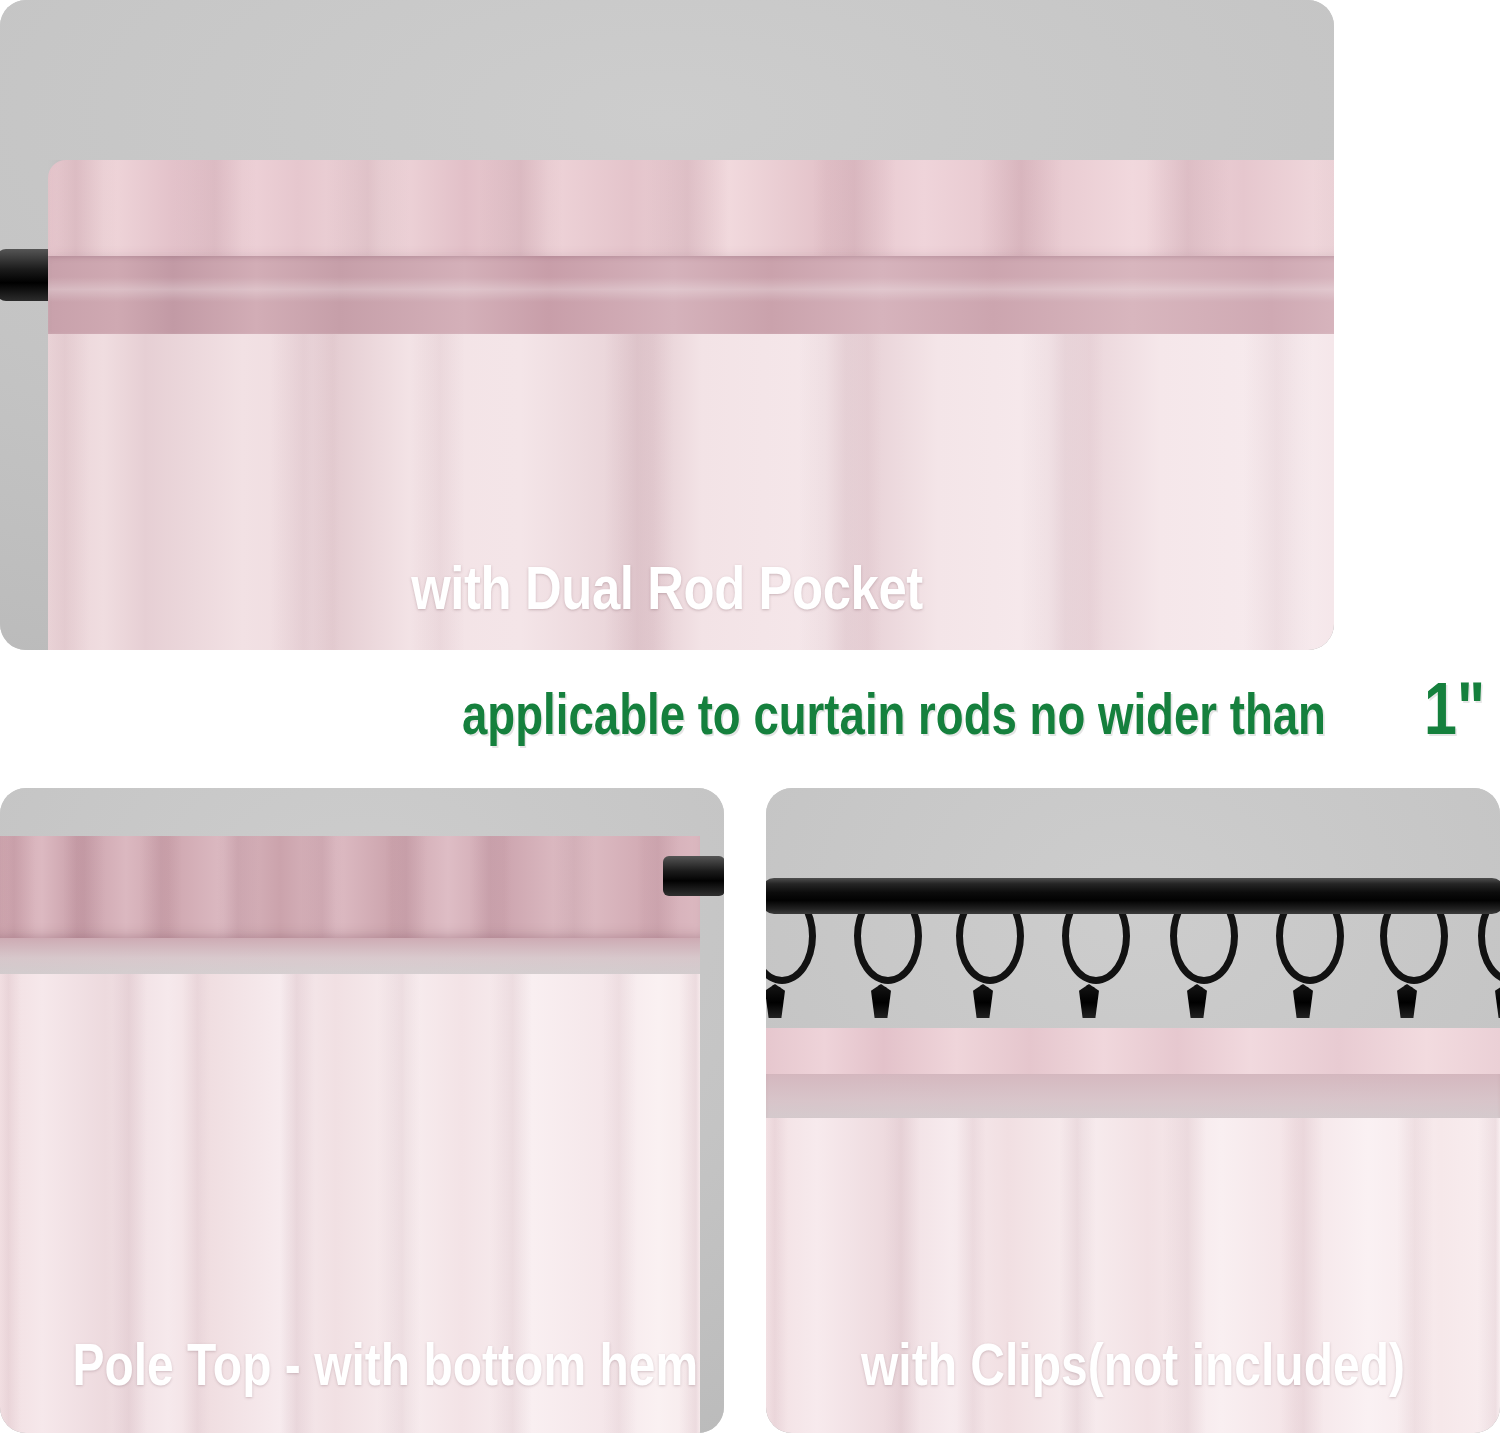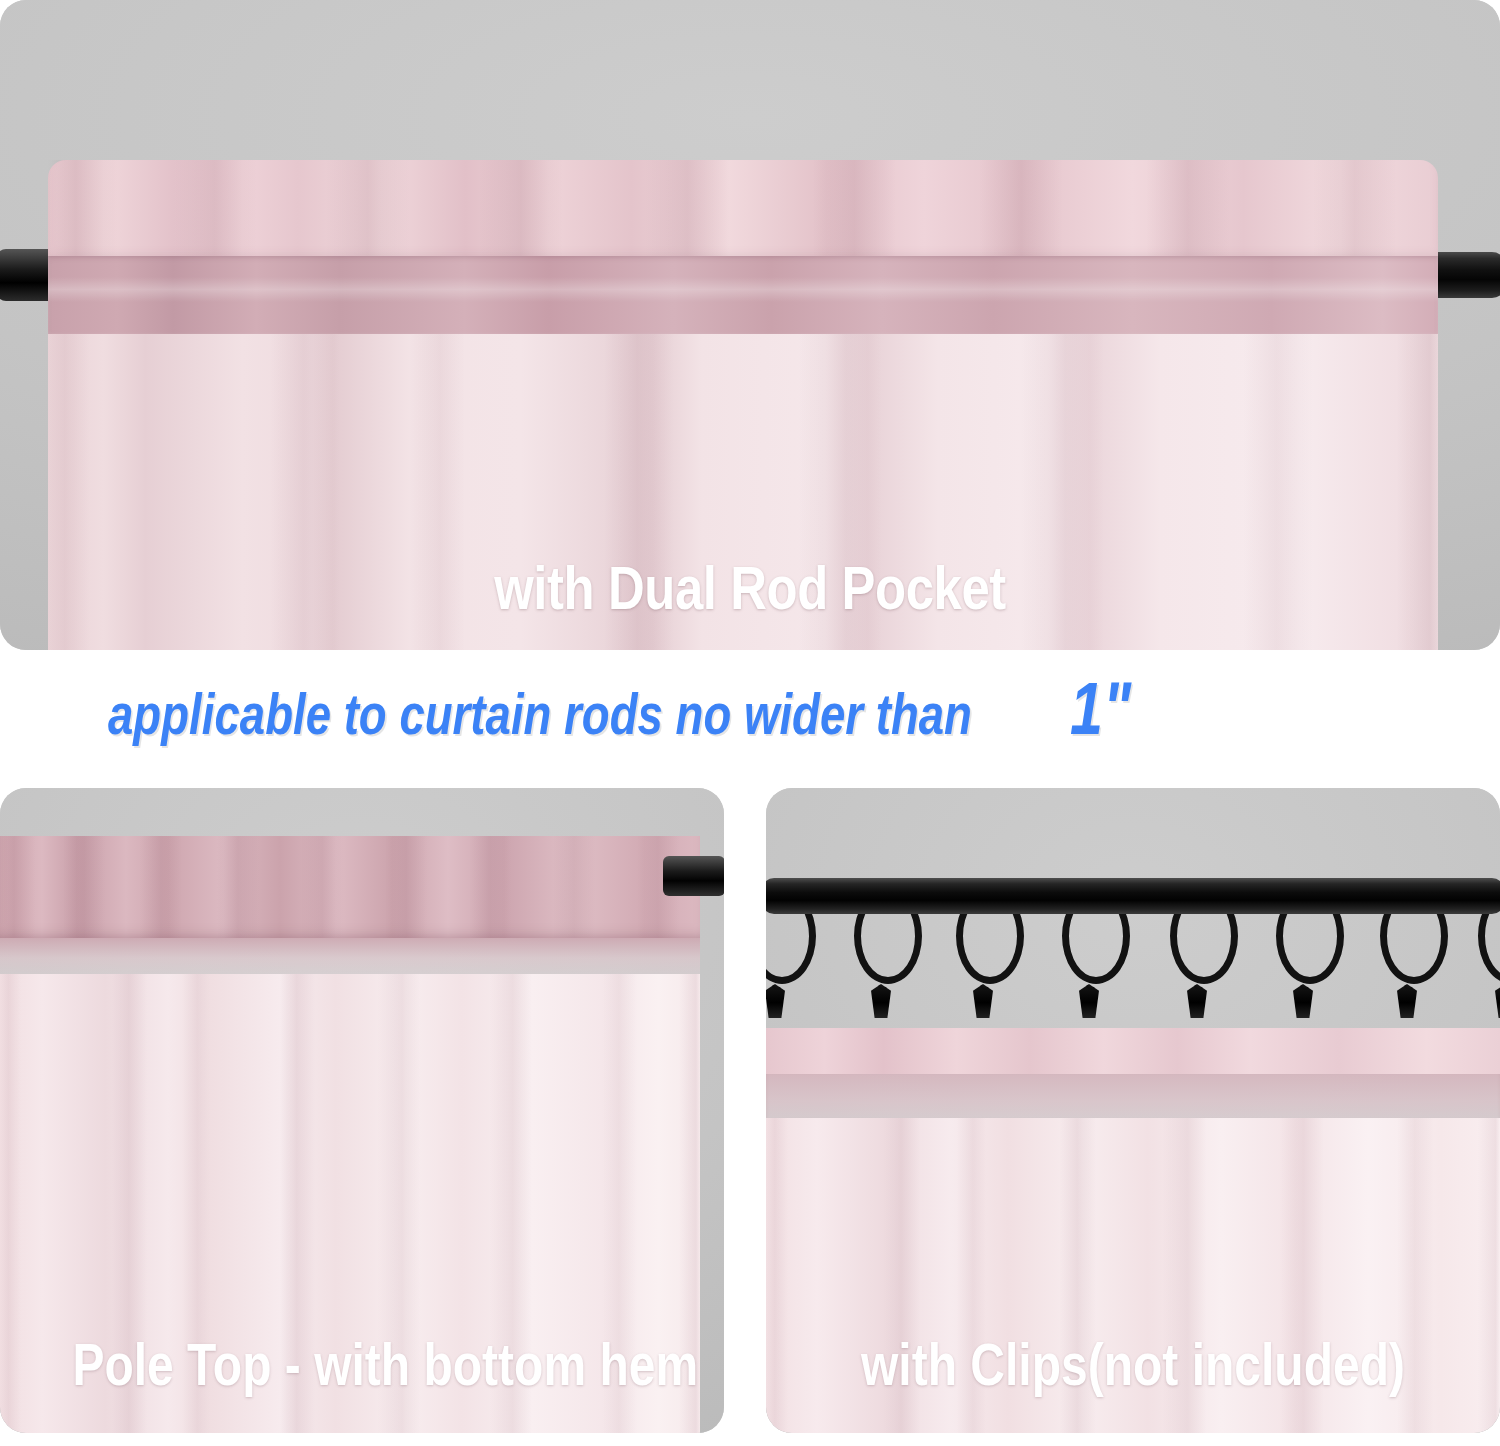--- a/index.html
+++ b/index.html
@@ -34,21 +34,21 @@
     position: absolute;
     inset: 0;
     background:
       radial-gradient(130% 115% at 50% 18%, #cdcdcd 0%, #c4c4c4 48%, #bcbcbc 78%, #b6b6b6 100%);
   }
 
   
   #panel-top {
     left: 0;
     top: 0;
-    width: 1500px;
+    width: 1334px;
     height: 650px;
   }
 
   
   .rod {
     position: absolute;
     background: linear-gradient(to bottom,
         #4b4b4b 0%, #2a2a2a 14%, #111111 38%, #050505 60%, #1d1d1d 84%, #3a3a3a 100%);
     border-radius: 14px;
   }
@@ -275,26 +275,25 @@
     transform: scaleX(0.82);
     text-shadow: 0 1px 3px rgba(120,85,95,0.35);
   }
 
   
   #caption-applicable {
     position: absolute;
     top: 672px;
     left: 0;
     width: 100%;
-    text-align: left;
+    text-align: right;
     white-space: nowrap;
-    color: #3b82f6;
+    color: #15803d;
     font-weight: 700;
     font-family: "Liberation Sans", sans-serif;
-    font-style: italic;
   }
   #caption-applicable .txt {
     display: inline-block;
     font-size: 57px;
     line-height: 1;
     transform: scaleX(0.80);
     transform-origin: center;
     text-shadow: 2px 2px 0 rgba(0,0,0,0.10);
     vertical-align: baseline;
   }

